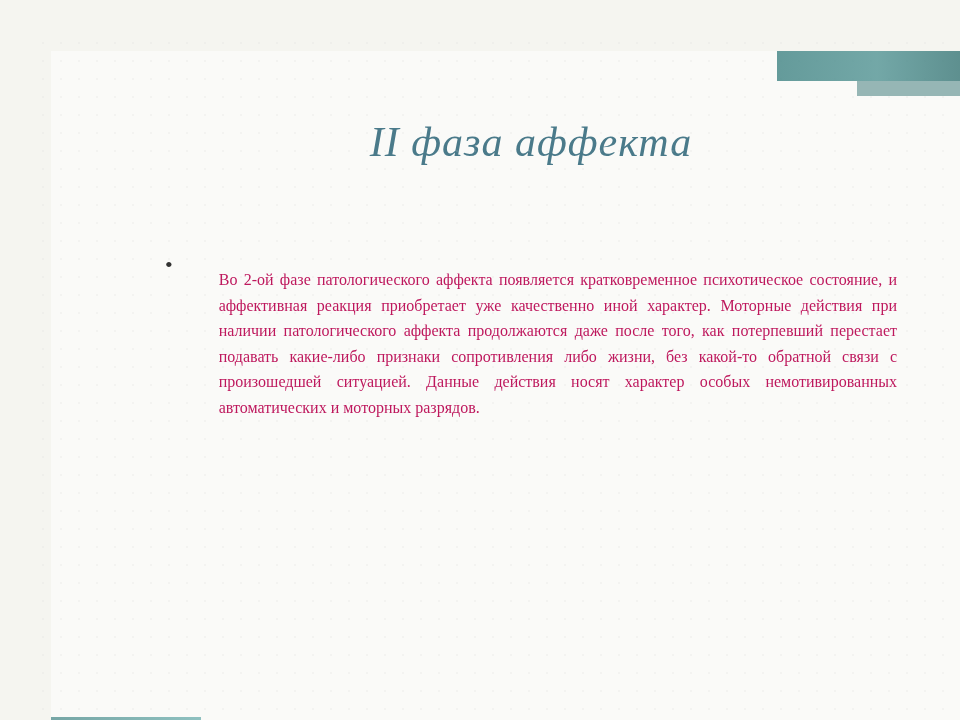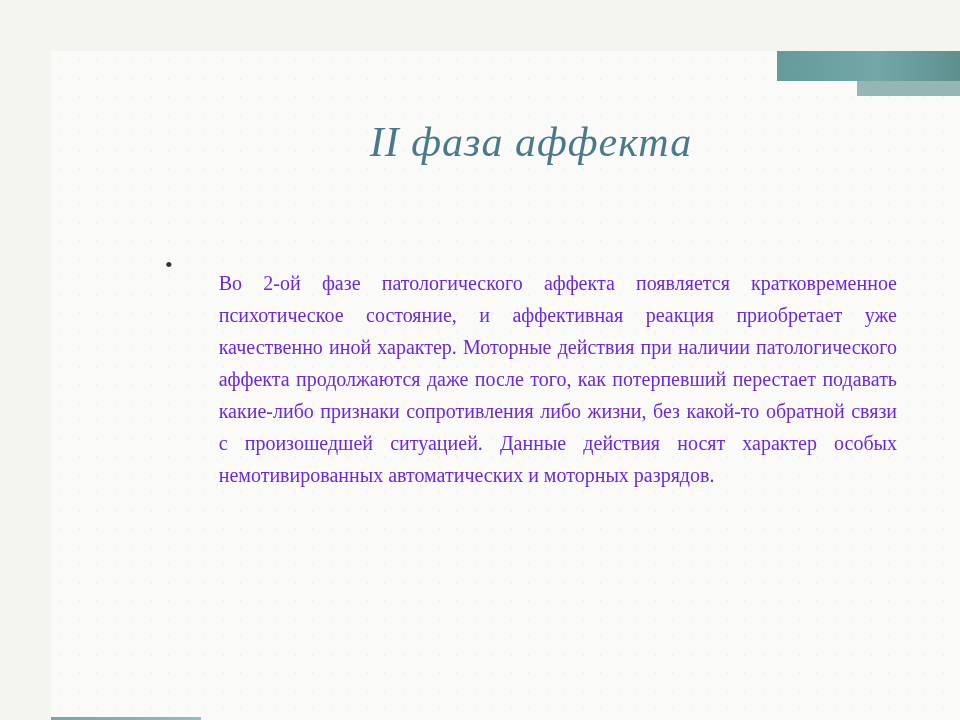--- a/index.html
+++ b/index.html
@@ -81,22 +81,22 @@
 
     .bullet-point {
       font-size: 22px;
       color: #333;
       margin-top: 4px;
       flex-shrink: 0;
       line-height: 1;
     }
 
     .bullet-text {
-      font-size: 20px;
-      color: #6d28d9;
+      font-size: 16px;
+      color: #be185d;
       line-height: 1.6;
       text-align: justify;
       hyphens: auto;
     }
 
     
     .slide-container::before {
       content: '';
       position: absolute;
       top: 0;

